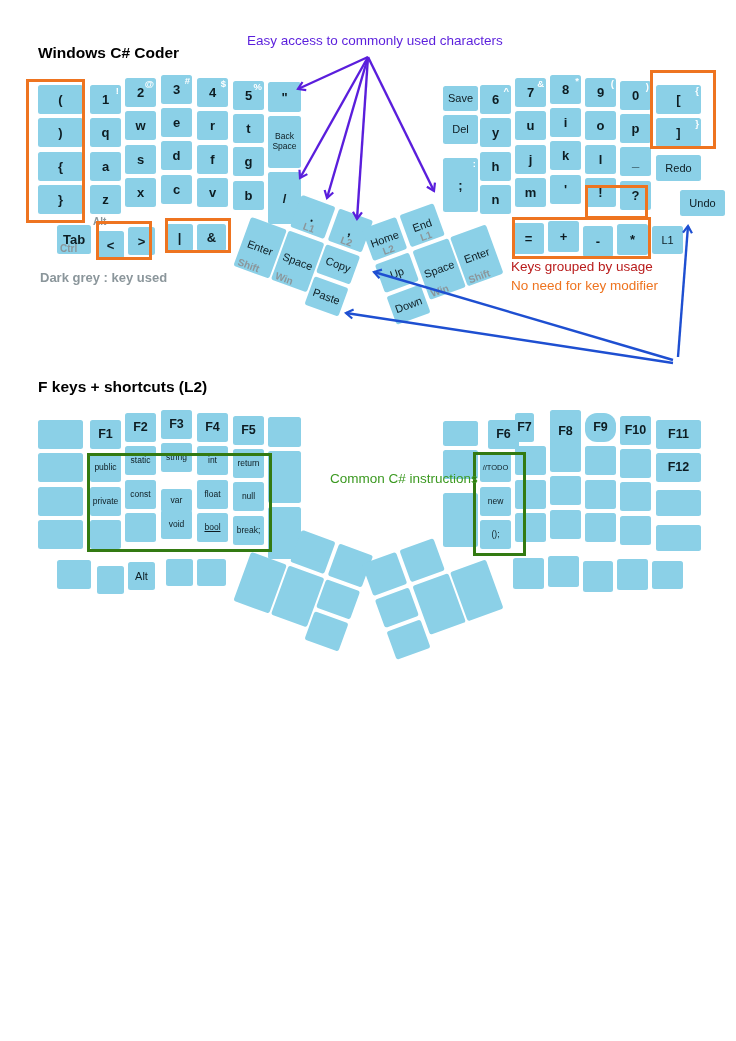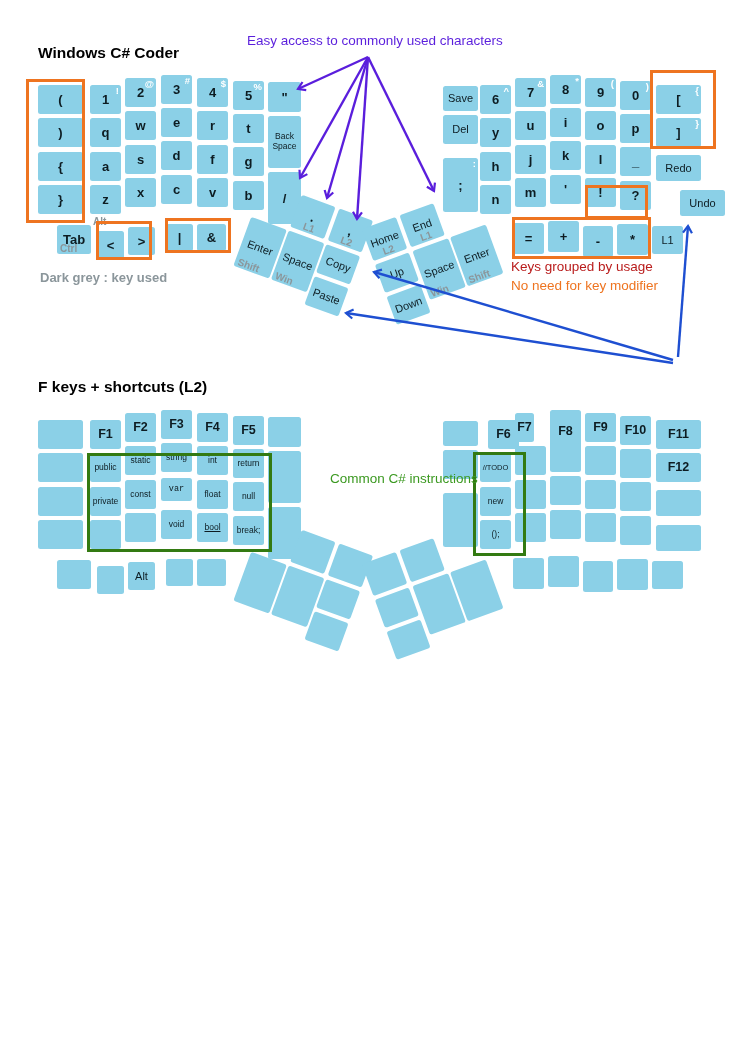--- a/index.html
+++ b/index.html
@@ -321,21 +321,21 @@
       <div class="key sm" style="left: 125px; top: 480px; width: 31px; height: 29px;">
         <span class="t">const</span>
       </div>
       <div class="key" style="left: 125px; top: 513px; width: 31px; height: 29px;"></div>
       <div class="key fk" style="left: 161px; top: 410px; width: 31px; height: 29px;">
         <span class="t">F3</span>
       </div>
       <div class="key sm" style="left: 161px; top: 443px; width: 31px; height: 29px;">
         <span class="t">string</span>
       </div>
-      <div class="key sm" style="left: 161px; top: 478px; width: 31px; height: 23px; font-family: Liberation Mono, monospace;">
+      <div class="key sm" style="left: 161px; top: 489px; width: 31px; height: 23px;">
         <span class="t">var</span>
       </div>
       <div class="key sm" style="left: 161px; top: 510px; width: 31px; height: 29px;">
         <span class="t">void</span>
       </div>
       <div class="key fk" style="left: 197px; top: 413px; width: 31px; height: 29px;">
         <span class="t">F4</span>
       </div>
       <div class="key sm" style="left: 197px; top: 446px; width: 31px; height: 29px;">
         <span class="t">int</span>
@@ -390,21 +390,21 @@
       </div>
       <div class="key" style="left: 515px; top: 446px; width: 31px; height: 29px;"></div>
       <div class="key" style="left: 515px; top: 480px; width: 31px; height: 29px;"></div>
       <div class="key" style="left: 515px; top: 513px; width: 31px; height: 29px;"></div>
       <div class="key fk" style="left: 550px; top: 410px; width: 31px; height: 43px; text-align: right;">
         <span class="t">F8</span>
       </div>
       <div class="key" style="left: 550px; top: 443px; width: 31px; height: 29px;"></div>
       <div class="key" style="left: 550px; top: 476px; width: 31px; height: 29px;"></div>
       <div class="key" style="left: 550px; top: 510px; width: 31px; height: 29px;"></div>
-      <div class="key fk" style="left: 585px; top: 413px; width: 31px; height: 29px;">
+      <div class="key fk" style="left: 585px; top: 413px; width: 31px; height: 29px; border-radius: 12px;">
         <span class="t">F9</span>
       </div>
       <div class="key" style="left: 585px; top: 446px; width: 31px; height: 29px;"></div>
       <div class="key" style="left: 585px; top: 480px; width: 31px; height: 29px;"></div>
       <div class="key" style="left: 585px; top: 513px; width: 31px; height: 29px;"></div>
       <div class="key fk" style="left: 620px; top: 416px; width: 31px; height: 29px;">
         <span class="t">F10</span>
       </div>
       <div class="key" style="left: 620px; top: 449px; width: 31px; height: 29px;"></div>
       <div class="key" style="left: 620px; top: 482px; width: 31px; height: 29px;"></div>

